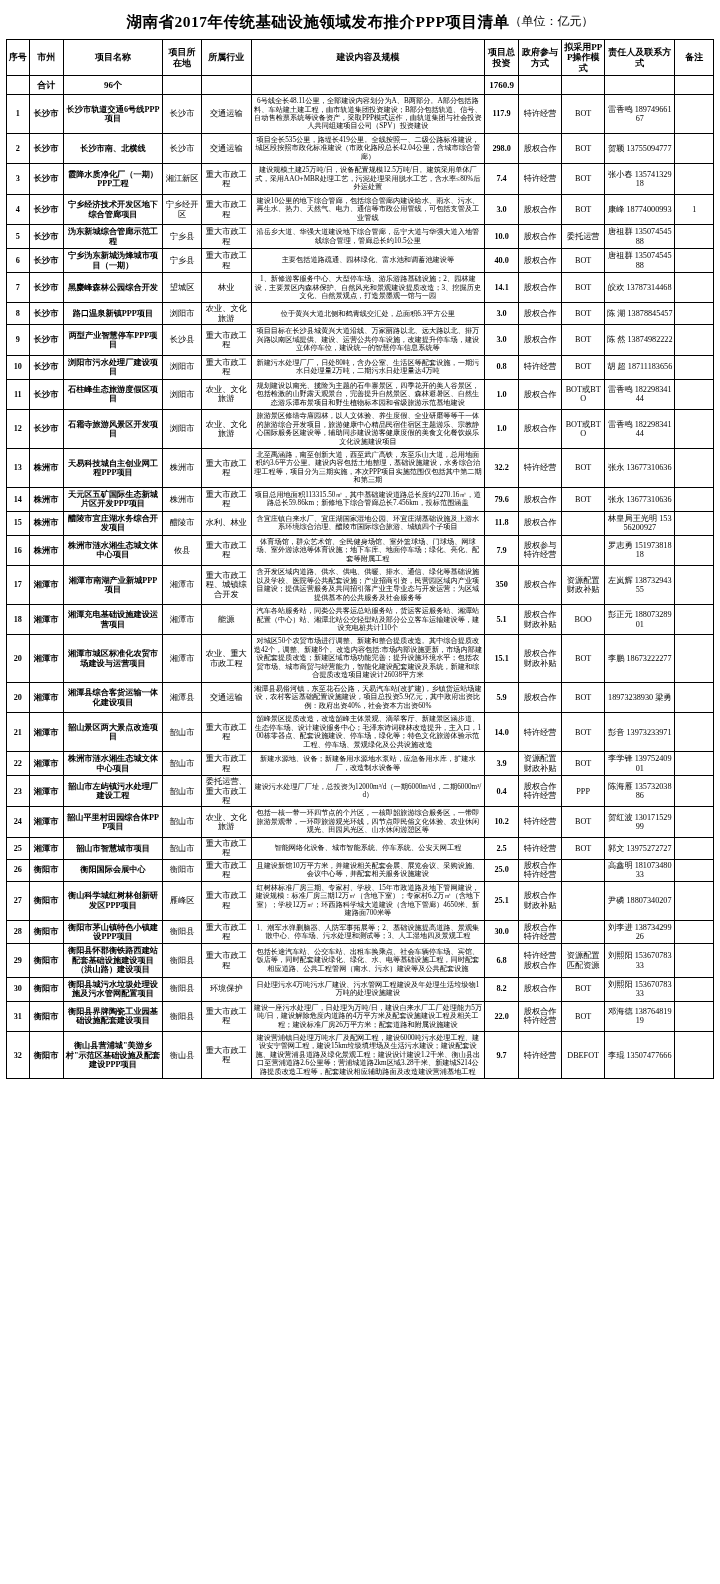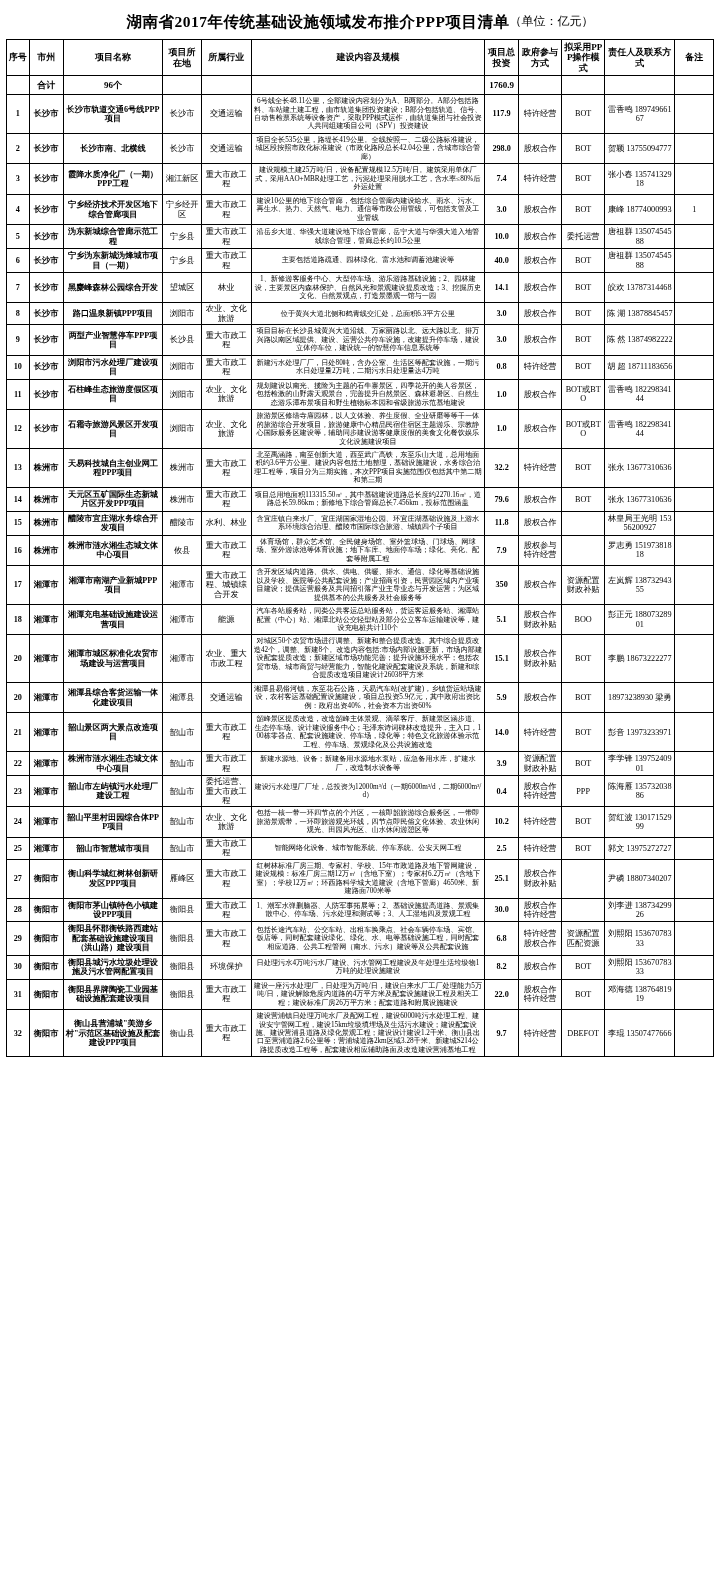--- a/index.html
+++ b/index.html
@@ -398,20 +398,33 @@
           <td>韶山市</td>
           <td>重大市政工程</td>
           <td class="desc">智能网络化设备、城市智能系统、停车系统、公安天网工程</td>
           <td class="bold">2.5</td>
           <td>特许经营</td>
           <td>BOT</td>
           <td>郭文 13975272727</td>
           <td></td>
         </tr>
         <tr>
+          <td class="bold">26</td>
+          <td class="bold">衡阳市</td>
+          <td class="name">衡阳国际会展中心</td>
+          <td>衡阳市</td>
+          <td>重大市政工程</td>
+          <td class="desc">且建设新馆10万平方米，并建设相关配套会展、展览会议、采购设施、会议中心等，并配套相关服务设施建设</td>
+          <td class="bold">25.0</td>
+          <td>股权合作特许经营</td>
+          <td></td>
+          <td>高鑫明 18107348033</td>
+          <td></td>
+        </tr>
+        <tr>
           <td class="bold">27</td>
           <td class="bold">衡阳市</td>
           <td class="name">衡山科学城红树林创新研发区PPP项目</td>
           <td>雁峰区</td>
           <td>重大市政工程</td>
           <td class="desc">红树林标准厂房三期、专家村、学校、15年市政道路及地下管网建设，建设规模：标准厂房三期12万㎡（含地下室）；专家村6.2万㎡（含地下室）；学校12万㎡；环西路科学城大道建设（含地下管廊）4650米、新建路面700米等</td>
           <td class="bold">25.1</td>
           <td>股权合作财政补贴</td>
           <td></td>
           <td>尹磷 18807340207</td>

